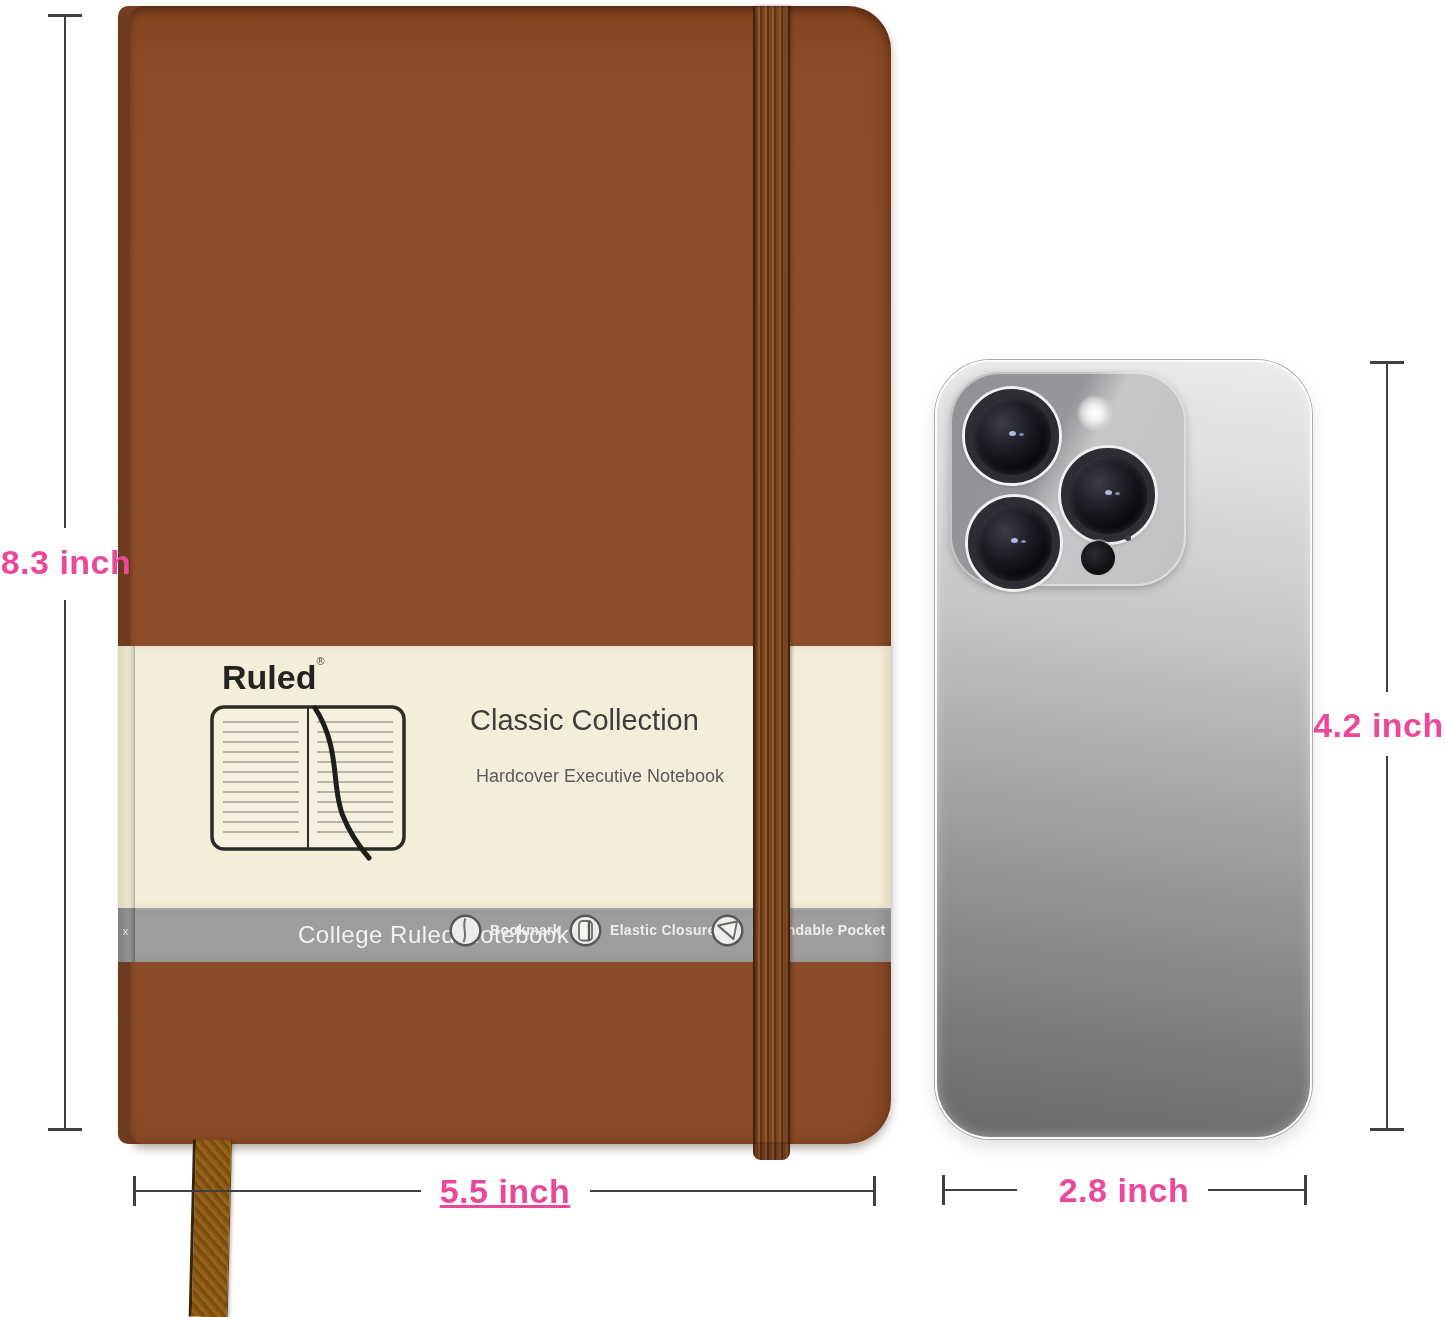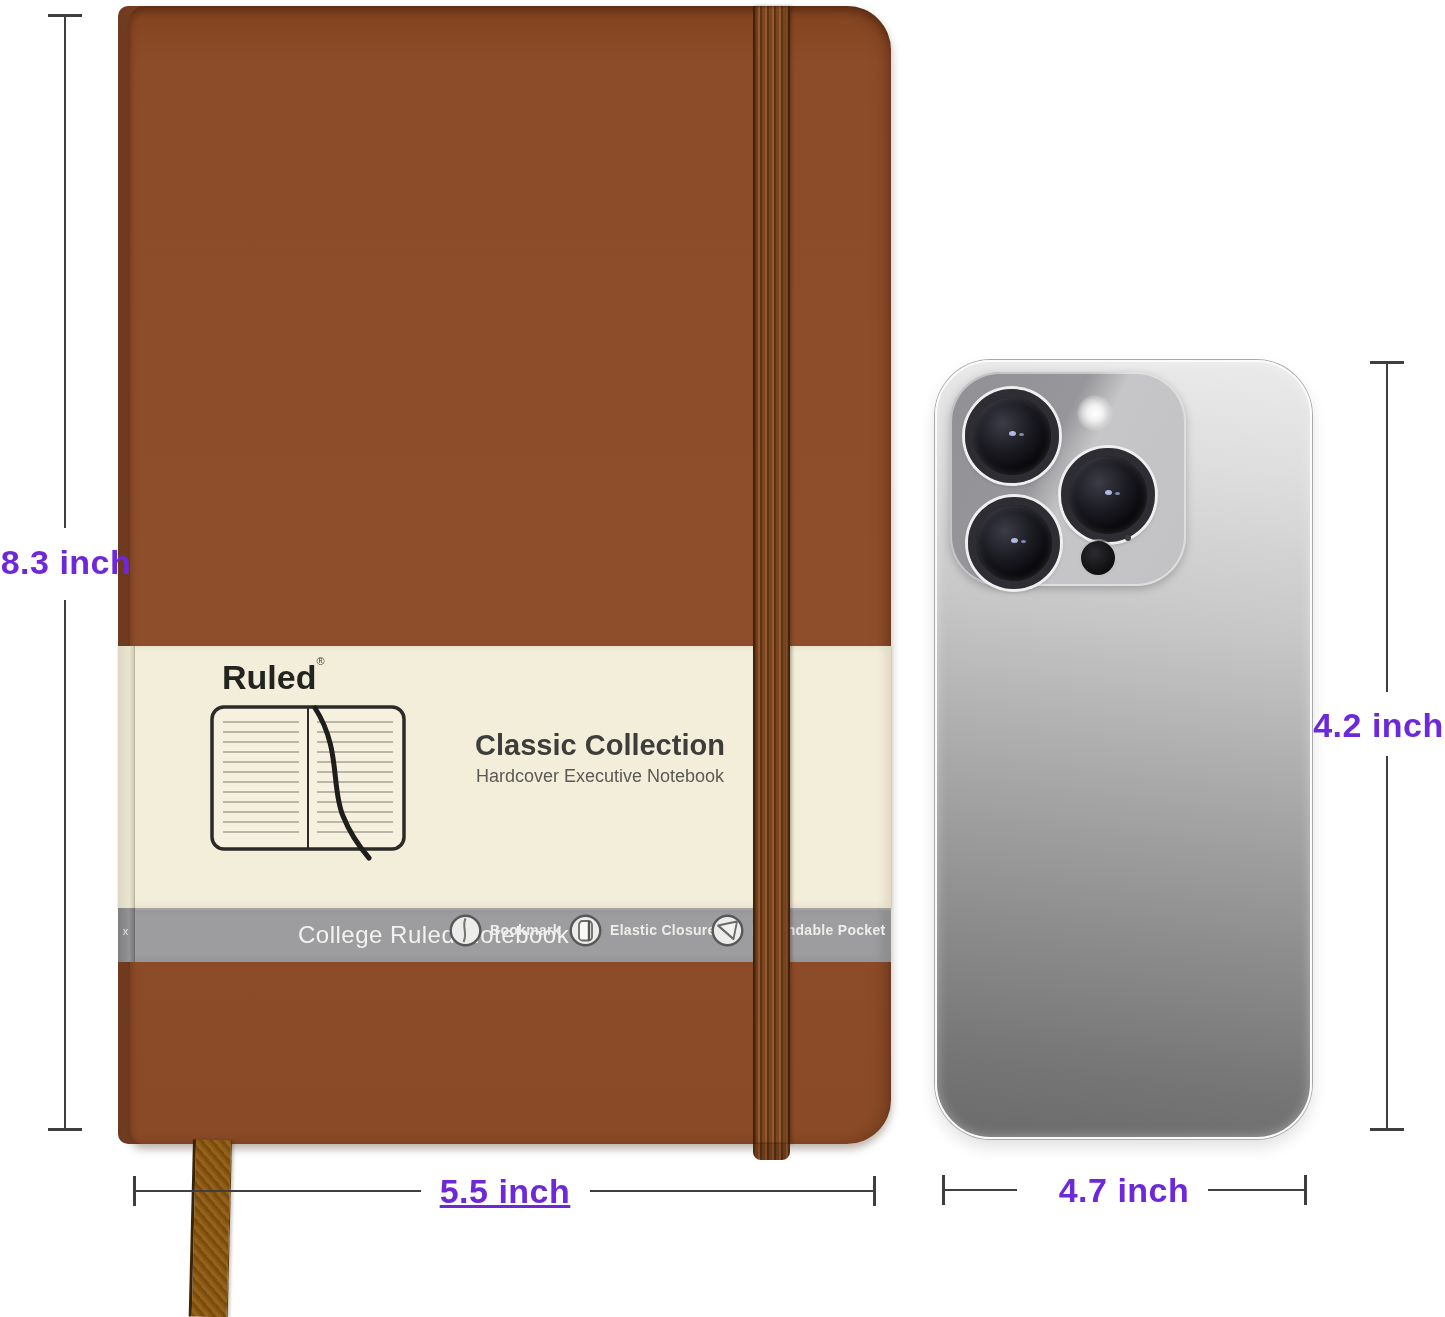--- a/index.html
+++ b/index.html
@@ -4,21 +4,21 @@
 <style>
   html,body{margin:0;padding:0;background:#ffffff;}
   .canvas{
     position:relative;width:1445px;height:1317px;background:#ffffff;overflow:hidden;
     font-family:"Liberation Sans", sans-serif;
   }
 
   
   .dim-line{position:absolute;background:var(--dimension-line,#3f3f3f);}
   .dim-label{
-    position:absolute;font-weight:700;font-size:34px;color:#6d28d9;
+    position:absolute;font-weight:700;font-size:34px;color:#ec4899;
     text-align:center;white-space:nowrap;letter-spacing:0.5px;z-index:9;
   }
 
   
   .notebook-spine{
     position:absolute;left:118px;top:6px;width:30px;height:1138px;
     background:linear-gradient(90deg,#6e3a1e 0%,var(--notebook-spine,#7a4023) 55%,#84441f 100%);
     border-radius:10px 0 0 10px;z-index:1;
   }
   .notebook-cover{
@@ -38,22 +38,22 @@
     background:linear-gradient(90deg,#ddd8c2 0%,#e9e4cf 70%,#cfcab4 100%);
     border-right:1px solid #b9b49e;
   }
   .brand-logo{
     position:absolute;left:222px;top:655px;font-size:34px;font-weight:700;
     color:#232320;letter-spacing:0px;z-index:4;
   }
   .brand-logo sup{font-size:11px;font-weight:400;vertical-align:24px;color:#4a4a46;}
   .illustration{position:absolute;left:205px;top:698px;z-index:4;}
   .product-title{
-    position:absolute;left:470px;top:729px;width:260px;text-align:center;
-    font-size:29px;font-weight:700;color:#3d3d3b;z-index:4;white-space:nowrap;
+    position:absolute;left:470px;top:704px;width:260px;text-align:left;
+    font-size:29px;font-weight:400;color:#3d3d3b;z-index:4;white-space:nowrap;
   }
   .product-subtitle{
     position:absolute;left:460px;top:766px;width:280px;text-align:center;
     font-size:18px;font-weight:400;color:#5a5a56;z-index:4;white-space:nowrap;
   }
   .info-band{
     position:absolute;left:118px;top:908px;width:773px;height:54px;
     background:var(--info-band-gray,#9d9d9f);z-index:3;
     box-shadow:inset -10px 0 10px rgba(0,0,0,.10), inset 0 2px 2px rgba(255,255,255,.18);
   }
@@ -244,17 +244,17 @@
   <div class="dim-line" style="left:873px;top:1176px;width:3px;height:30px;z-index:8;"></div>
 
   <div class="dim-line" style="left:1370px;top:361px;width:34px;height:3px;"></div>
   <div class="dim-line" style="left:1386px;top:363px;width:2px;height:329px;"></div>
   <div class="dim-label" style="left:1312px;top:706px;width:133px;">4.2 inch</div>
   <div class="dim-line" style="left:1386px;top:756px;width:2px;height:374px;"></div>
   <div class="dim-line" style="left:1370px;top:1128px;width:34px;height:3px;"></div>
 
   <div class="dim-line" style="left:942px;top:1175px;width:3px;height:30px;"></div>
   <div class="dim-line" style="left:945px;top:1189px;width:72px;height:2px;"></div>
-  <div class="dim-label" style="left:1035px;top:1171px;width:178px;">4.7 inch</div>
+  <div class="dim-label" style="left:1035px;top:1171px;width:178px;">2.8 inch</div>
   <div class="dim-line" style="left:1208px;top:1189px;width:98px;height:2px;"></div>
   <div class="dim-line" style="left:1304px;top:1175px;width:3px;height:30px;"></div>
 
 </div>
 
 </body></html>

